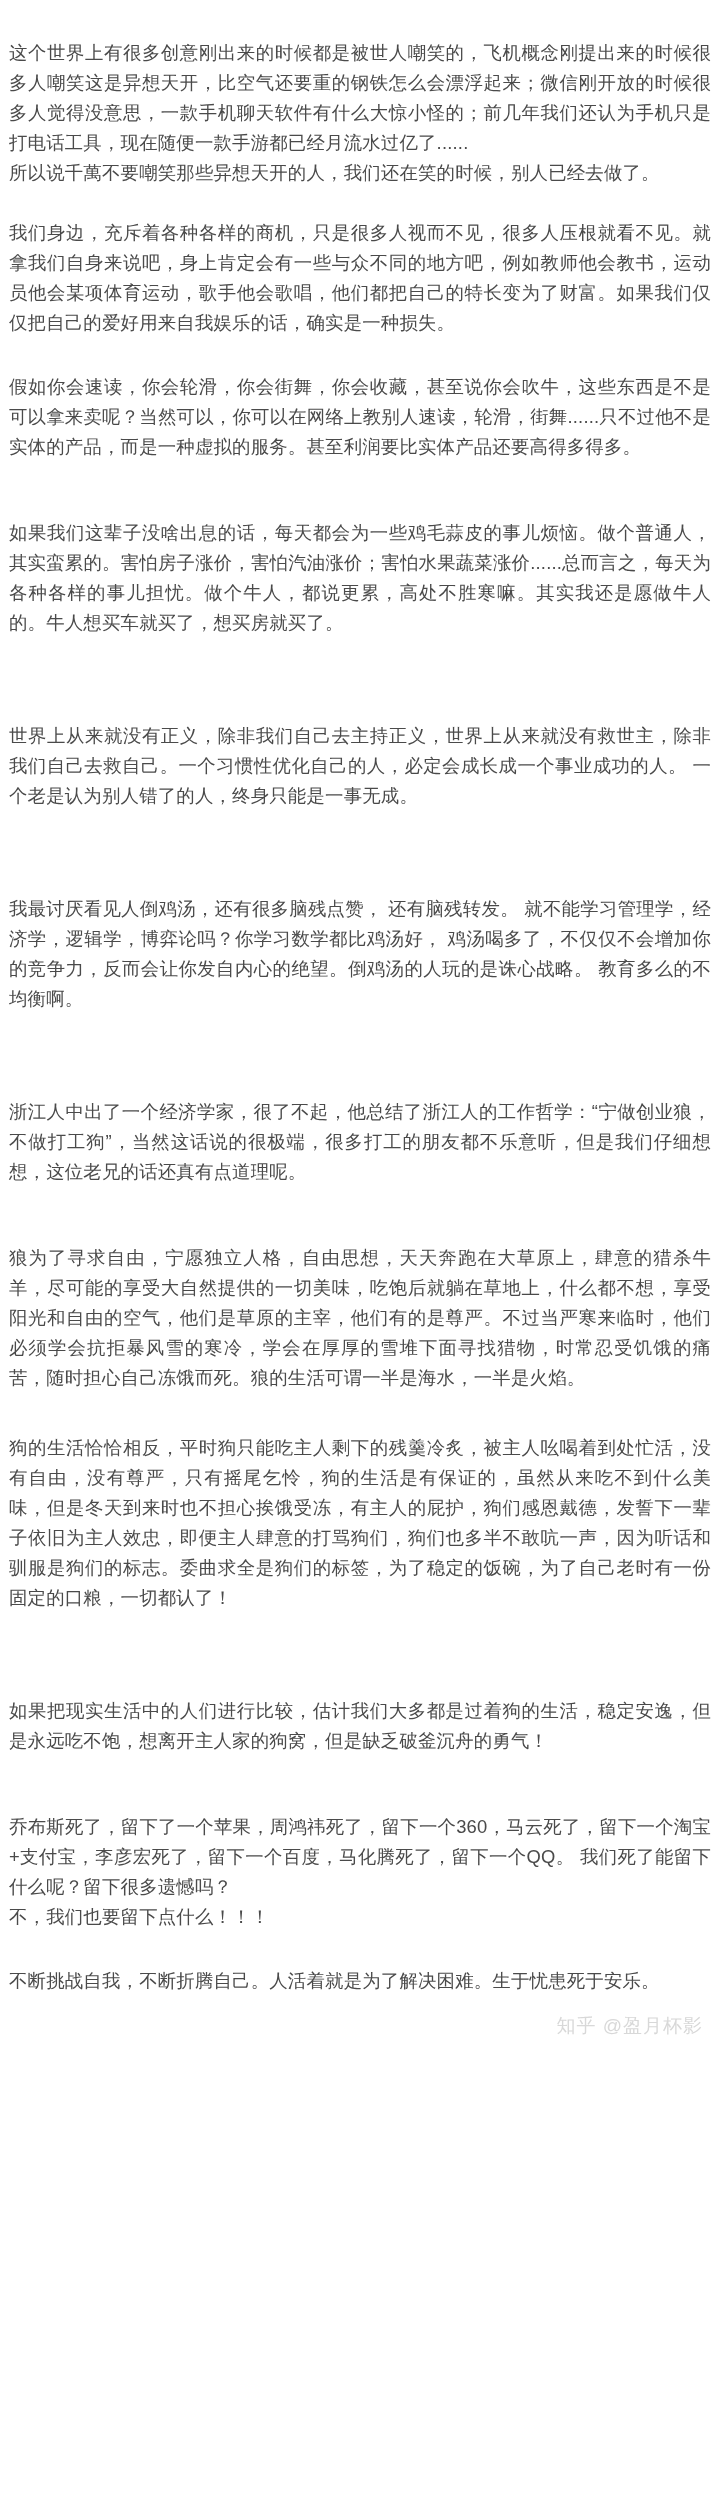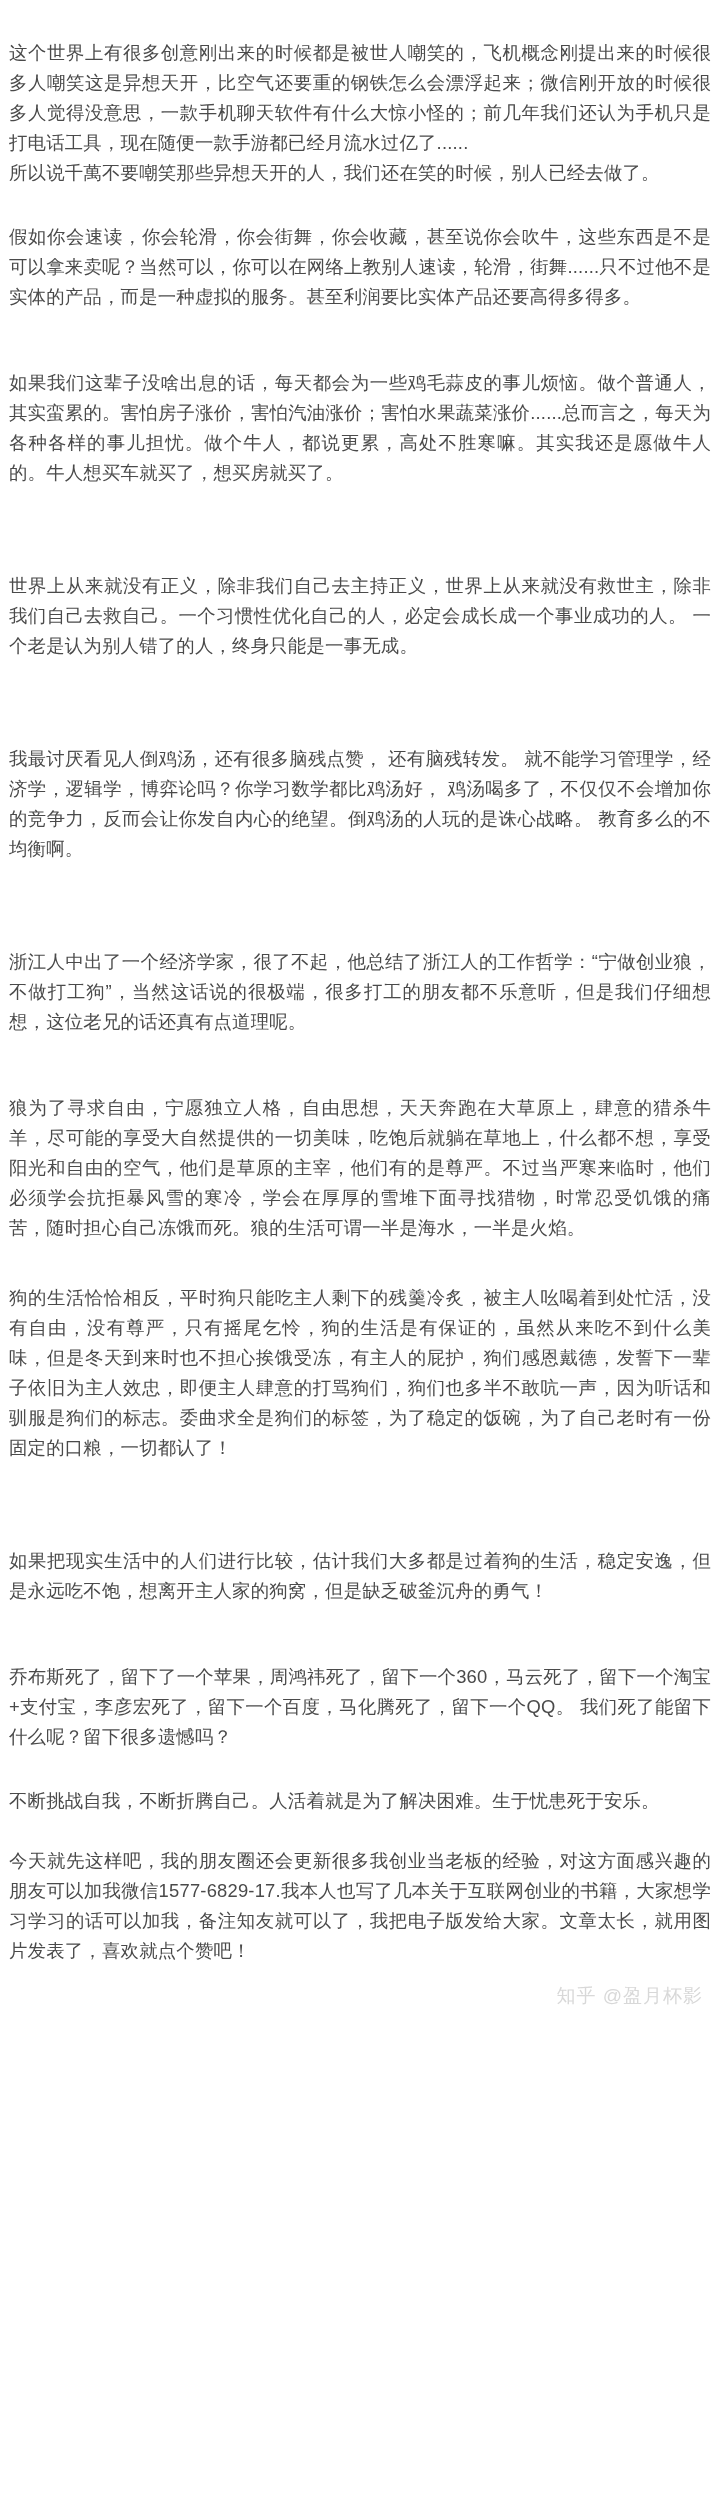--- a/index.html
+++ b/index.html
@@ -38,28 +38,29 @@
     color: #d8d8d8;
     letter-spacing: 1px;
   }
 </style>
 </head>
 <body>
 
 <div class="page">
   <p class="para g0">这个世界上有很多创意刚出来的时候都是被世人嘲笑的，飞机概念刚提出来的时候很多人嘲笑这是异想天开，比空气还要重的钢铁怎么会漂浮起来；微信刚开放的时候很多人觉得没意思，一款手机聊天软件有什么大惊小怪的；前几年我们还认为手机只是打电话工具，现在随便一款手游都已经月流水过亿了......</p>
   <p class="para g0">所以说千萬不要嘲笑那些异想天开的人，我们还在笑的时候，别人已经去做了。</p>
+  <p class="para g30">我们身边，充斥着各种各样的商机，只是很多人视而不见，很多人压根就看不见。就拿我们自身来说吧，身上肯定会有一些与众不同的地方吧，例如教师他会教书，运动员他会某项体育运动，歌手他会歌唱，他们都把自己的特长变为了财富。如果我们仅仅把自己的爱好用来自我娱乐的话，确实是一种损失。</p>
   <p class="para g34">假如你会速读，你会轮滑，你会街舞，你会收藏，甚至说你会吹牛，这些东西是不是可以拿来卖呢？当然可以，你可以在网络上教别人速读，轮滑，街舞......只不过他不是实体的产品，而是一种虚拟的服务。甚至利润要比实体产品还要高得多得多。</p>
   <p class="para g56">如果我们这辈子没啥出息的话，每天都会为一些鸡毛蒜皮的事儿烦恼。做个普通人，其实蛮累的。害怕房子涨价，害怕汽油涨价；害怕水果蔬菜涨价......总而言之，每天为各种各样的事儿担忧。做个牛人，都说更累，高处不胜寒嘛。其实我还是愿做牛人的。牛人想买车就买了，想买房就买了。</p>
   <p class="para g62">世界上从来就没有正义，除非我们自己去主持正义，世界上从来就没有救世主，除非我们自己去救自己。一个习惯性优化自己的人，必定会成长成一个事业成功的人。 一个老是认为别人错了的人，终身只能是一事无成。</p>
   <p class="para g62">我最讨厌看见人倒鸡汤，还有很多脑残点赞， 还有脑残转发。 就不能学习管理学，经济学，逻辑学，博弈论吗？你学习数学都比鸡汤好， 鸡汤喝多了，不仅仅不会增加你的竞争力，反而会让你发自内心的绝望。倒鸡汤的人玩的是诛心战略。 教育多么的不均衡啊。</p>
   <p class="para g62">浙江人中出了一个经济学家，很了不起，他总结了浙江人的工作哲学：“宁做创业狼，不做打工狗”，当然这话说的很极端，很多打工的朋友都不乐意听，但是我们仔细想想，这位老兄的话还真有点道理呢。</p>
   <p class="para g56">狼为了寻求自由，宁愿独立人格，自由思想，天天奔跑在大草原上，肆意的猎杀牛羊，尽可能的享受大自然提供的一切美味，吃饱后就躺在草地上，什么都不想，享受阳光和自由的空气，他们是草原的主宰，他们有的是尊严。不过当严寒来临时，他们必须学会抗拒暴风雪的寒冷，学会在厚厚的雪堆下面寻找猎物，时常忍受饥饿的痛苦，随时担心自己冻饿而死。狼的生活可谓一半是海水，一半是火焰。</p>
   <p class="para g40">狗的生活恰恰相反，平时狗只能吃主人剩下的残羹冷炙，被主人吆喝着到处忙活，没有自由，没有尊严，只有摇尾乞怜，狗的生活是有保证的，虽然从来吃不到什么美味，但是冬天到来时也不担心挨饿受冻，有主人的屁护，狗们感恩戴德，发誓下一辈子依旧为主人效忠，即便主人肆意的打骂狗们，狗们也多半不敢吭一声，因为听话和驯服是狗们的标志。委曲求全是狗们的标签，为了稳定的饭碗，为了自己老时有一份固定的口粮，一切都认了！</p>
   <p class="para g62">如果把现实生活中的人们进行比较，估计我们大多都是过着狗的生活，稳定安逸，但是永远吃不饱，想离开主人家的狗窝，但是缺乏破釜沉舟的勇气！</p>
   <p class="para g56">乔布斯死了，留下了一个苹果，周鸿祎死了，留下一个360，马云死了，留下一个淘宝+支付宝，李彦宏死了，留下一个百度，马化腾死了，留下一个QQ。 我们死了能留下什么呢？留下很多遗憾吗？</p>
+  <p class="para g0">不，我们也要留下点什么！！！</p>
   <p class="para g34">不断挑战自我，不断折腾自己。人活着就是为了解决困难。生于忧患死于安乐。</p>
-  <p class="para g30">今天就先这样吧，我的朋友圈还会更新很多我创业当老板的经验，对这方面感兴趣的朋友可以加我微信1577-6829-17.我本人也写了几本关于互联网创业的书籍，大家想学习学习的话可以加我，备注知友就可以了，我把电子版发给大家。文章太长，就用图片发表了，喜欢就点个赞吧！</p>
 
   <div class="watermark">
     <span>知乎 @盈月杯影</span>
   </div>
 </div>
 
 </body></html>

